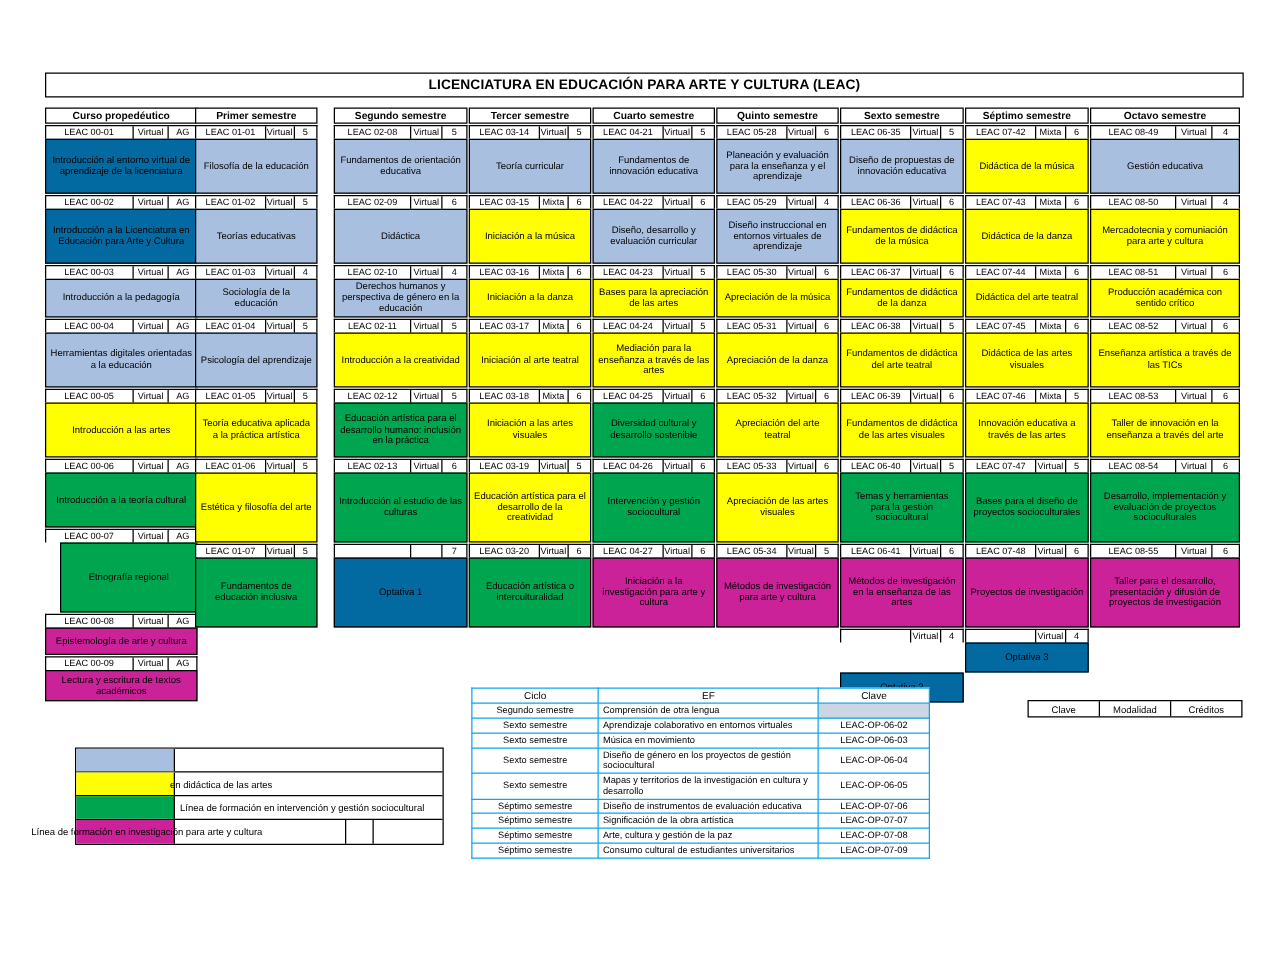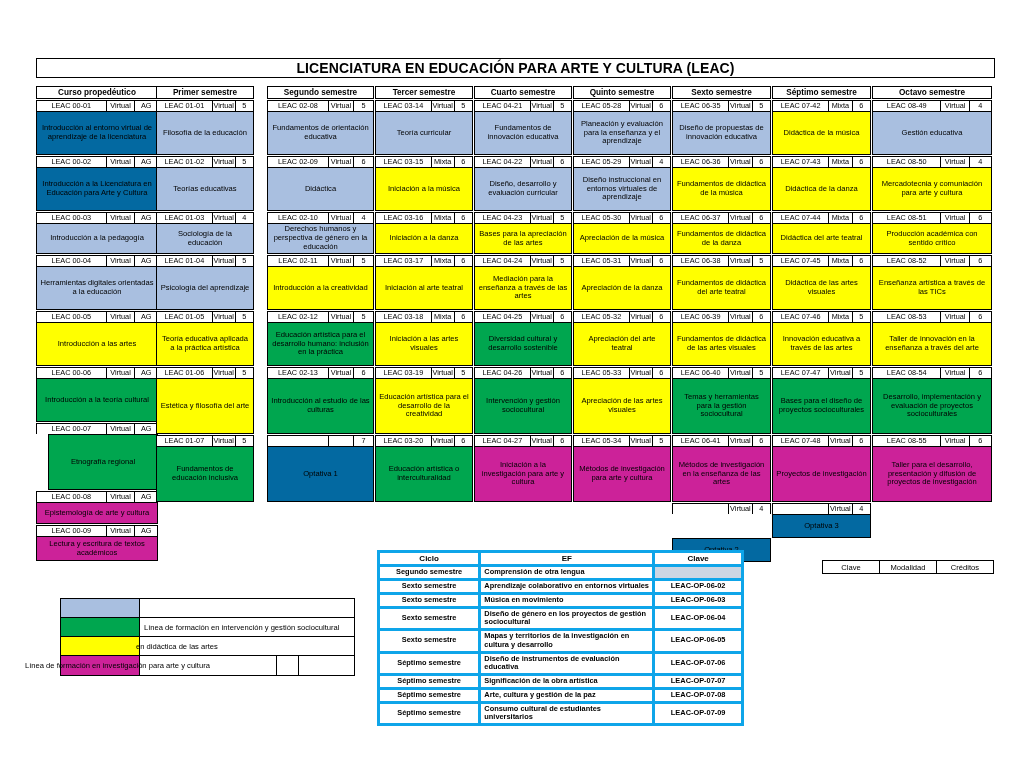--- a/index.html
+++ b/index.html
@@ -15,21 +15,21 @@
   .page{position:relative;width:1030px;height:772px;}
 
   
   .title-bar{
     position:absolute;left:36px;top:58px;width:957px;height:18px;
     border:1px solid #000;
     display:flex;align-items:center;justify-content:center;
     background:#fff;
   }
   .title-bar span{
-    font-size:14px;font-weight:bold;letter-spacing:.1px;
+    font-size:11px;font-weight:bold;letter-spacing:.1px;
   }
 
   
   .col{position:absolute;top:86px;}
   .colhead{
     height:13px;border:1px solid #000;background:#fff;
     display:flex;align-items:center;justify-content:center;
     font-size:8.2px;font-weight:bold;box-sizing:border-box;
   }
   .block{margin-top:1px;}
@@ -64,25 +64,25 @@
   .c-inv{background:#cc2299;}
   .c-white{background:#0369a1;}
 
   
   .ef-table{
     position:absolute;left:377px;top:550px;width:367px;
     border-collapse:collapse;
     background:#fff;
   }
   .ef-table td,.ef-table th{
-    border:3px solid #0ea5e9;
+    border:1px solid #0ea5e9;
     font-size:7.4px;
     line-height:1.18;
     padding:1px 3px;
-    font-weight:bold;
+    font-weight:normal;
     vertical-align:middle;
   }
   .ef-table th{text-align:center;font-size:8px;}
   .ef-c1{width:100px;text-align:center;}
   .ef-c2{width:180px;text-align:left;}
   .ef-c3{width:87px;text-align:center;}
   .ef-blank{background:#ccd6e3;}
 
   
   .key-box{
@@ -765,27 +765,27 @@
   <div class="key-box">
     <div>Clave</div>
     <div>Modalidad</div>
     <div>Créditos</div>
   </div>
 
   <div class="legend" id="legend-root">
       <div class="legend-row">
         <div class="legend-sw c-ped" style="background: rgb(169, 191, 224);"></div>
       </div>
+      <div class="legend-row shift-a">
+        <div class="legend-sw c-did" style="background: rgb(255, 255, 0);"></div>
+        <div class="legend-txt">en didáctica de las artes</div>
+      </div>
       <div class="legend-row">
         <div class="legend-sw c-soc" style="background: rgb(0, 166, 79);"></div>
         <div class="legend-txt">Línea de formación en intervención y gestión sociocultural</div>
-      </div>
-      <div class="legend-row shift-a">
-        <div class="legend-sw c-did" style="background: rgb(255, 255, 0);"></div>
-        <div class="legend-txt">en didáctica de las artes</div>
       </div>
       <div class="legend-row shift-b">
         <div class="legend-sw c-inv" style="background: rgb(204, 34, 153);"></div>
         <div class="legend-txt">Línea de formación en investigación para arte y cultura</div>
         <div class="legend-extra">
           <i></i>
           <b></b>
         </div>
       </div>
     </div>

